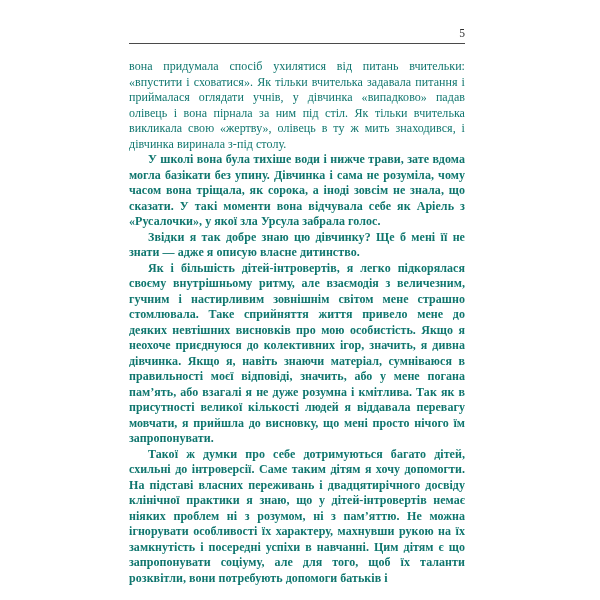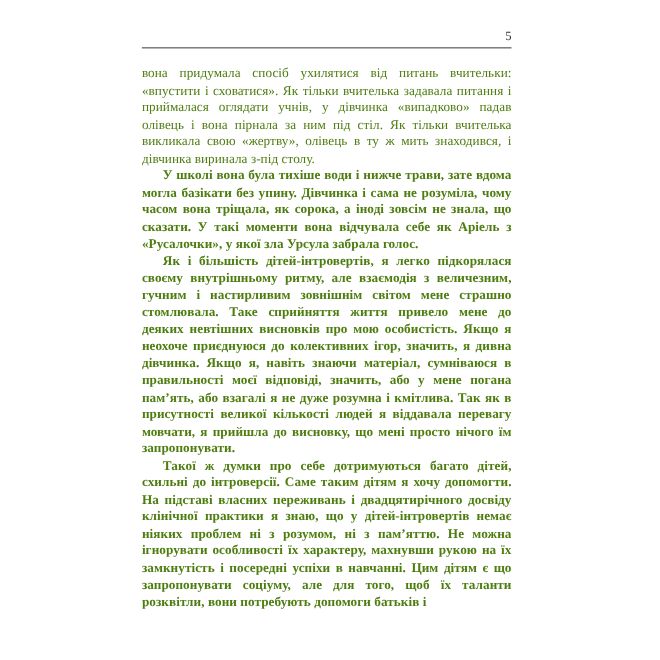--- a/index.html
+++ b/index.html
@@ -32,36 +32,37 @@
     line-height: 14px;
   }
   .text-block {
     margin-top: 15px;
   }
   .text-block p {
     margin: 0;
     font-size: 12px;
     line-height: 15.5px;
     text-align: justify;
-    color: #4d7c0f;
+    color: #0f766e;
     letter-spacing: 0.05px;
   }
   .text-block p.indent {
     text-indent: 19px;
     font-weight: bold;
   }
 </style>
 </head>
 <body>
 
 <div class="page">
   <div class="column">
     <div class="page-header">
       <div class="page-number">5</div>
     </div>
     <div class="text-block">
         <p>вона придумала спосіб ухилятися від питань вчительки: «впустити і сховатися». Як тільки вчителька задавала питання і приймалася оглядати учнів, у дівчинка «випадково» падав олівець і вона пірнала за ним під стіл. Як тільки вчителька викликала свою «жертву», олівець в ту ж мить знаходився, і дівчинка виринала з-під столу.</p>
         <p class="indent">У школі вона була тихіше води і нижче трави, зате вдома могла базікати без упину. Дівчинка і сама не розуміла, чому часом вона тріщала, як сорока, а іноді зовсім не знала, що сказати. У такі моменти вона відчувала себе як Аріель з «Русалочки», у якої зла Урсула забрала голос.</p>
+        <p class="indent">Звідки я так добре знаю цю дівчинку? Ще б мені її не знати — адже я описую власне дитинство.</p>
         <p class="indent">Як і більшість дітей-інтровертів, я легко підкорялася своєму внутрішньому ритму, але взаємодія з величезним, гучним і настирливим зовнішнім світом мене страшно стомлювала. Таке сприйняття життя привело мене до деяких невтішних висновків про мою особистість. Якщо я неохоче приєднуюся до колективних ігор, значить, я дивна дівчинка. Якщо я, навіть знаючи матеріал, сумніваюся в правильності моєї відповіді, значить, або у мене погана пам’ять, або взагалі я не дуже розумна і кмітлива. Так як в присутності великої кількості людей я віддавала перевагу мовчати, я прийшла до висновку, що мені просто нічого їм запропонувати.</p>
         <p class="indent">Такої ж думки про себе дотримуються багато дітей, схильні до інтроверсії. Саме таким дітям я хочу допомогти. На підставі власних переживань і двадцятирічного досвіду клінічної практики я знаю, що у дітей-інтровертів немає ніяких проблем ні з розумом, ні з пам’яттю. Не можна ігнорувати особливості їх характеру, махнувши рукою на їх замкнутість і посередні успіхи в навчанні. Цим дітям є що запропонувати соціуму, але для того, щоб їх таланти розквітли, вони потребують допомоги батьків і</p>
       </div>
   </div>
 </div>
 
 </body></html>

